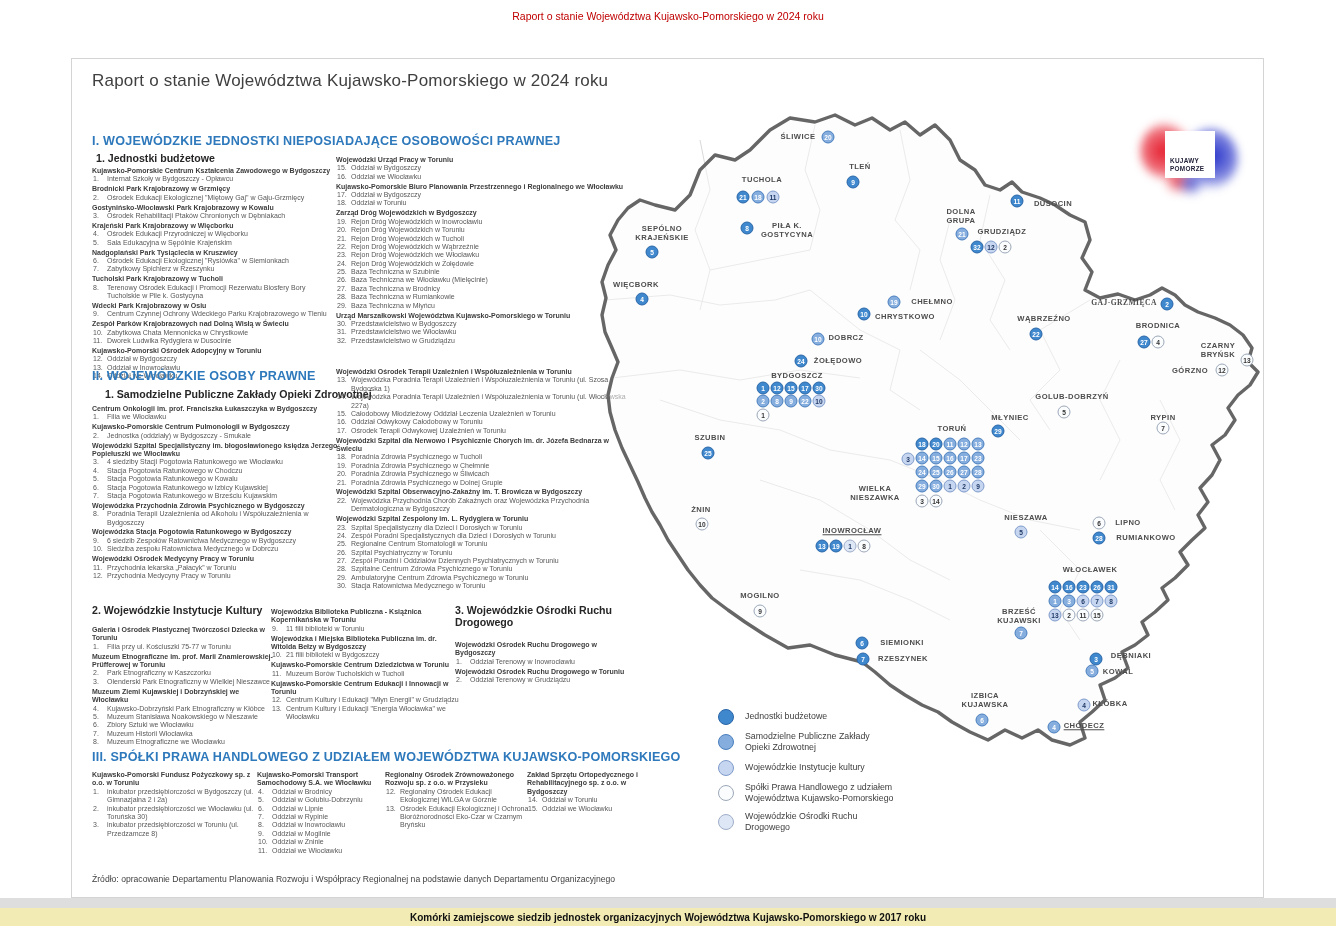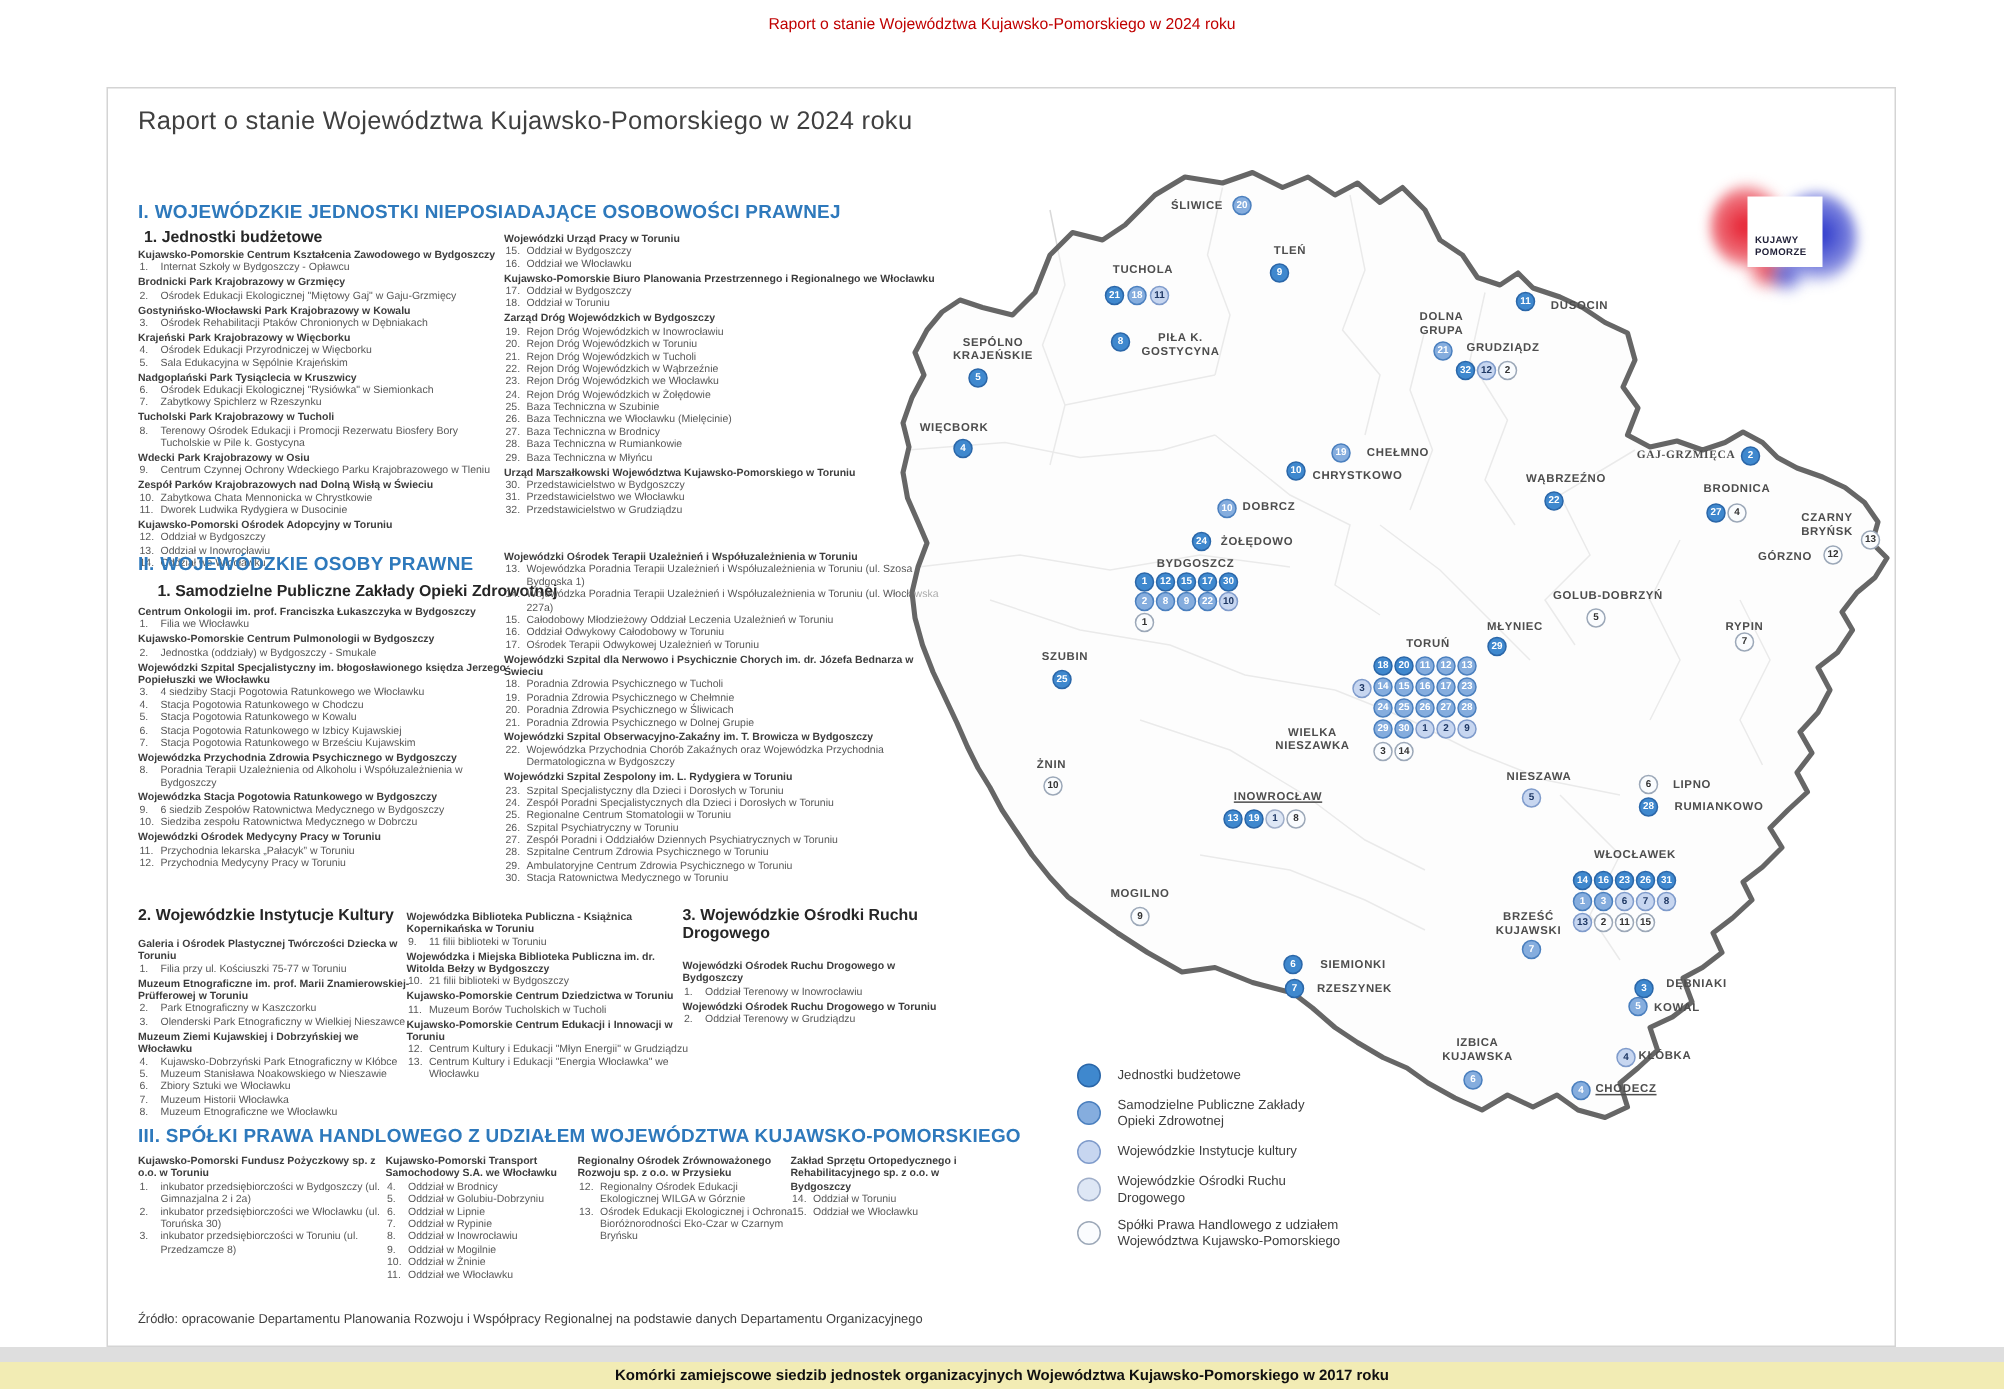--- a/index.html
+++ b/index.html
@@ -482,28 +482,28 @@
     <div class="lg-row">
       <div class="lg-dot lg-zoz"></div>
       <div class="lg-txt">Samodzielne Publiczne Zakłady
 Opieki Zdrowotnej</div>
     </div>
     <div class="lg-row">
       <div class="lg-dot lg-kult"></div>
       <div class="lg-txt">Wojewódzkie Instytucje kultury</div>
     </div>
     <div class="lg-row">
+      <div class="lg-dot lg-spolka"></div>
+      <div class="lg-txt">Spółki Prawa Handlowego z udziałem
+Województwa Kujawsko-Pomorskiego</div>
+    </div>
+    <div class="lg-row">
       <div class="lg-dot lg-word"></div>
       <div class="lg-txt">Wojewódzkie Ośrodki Ruchu
 Drogowego</div>
-    </div>
-    <div class="lg-row">
-      <div class="lg-dot lg-spolka"></div>
-      <div class="lg-txt">Spółki Prawa Handlowego z udziałem
-Województwa Kujawsko-Pomorskiego</div>
     </div>
   </div>
 
 <div class="logo">
   <div class="blob blob-red"></div>
   <div class="blob blob-blue"></div>
   <div class="blob blob-red2"></div>
   <div class="blob blob-blue2"></div>
   <div class="logo-square">
     <div class="logo-text">

